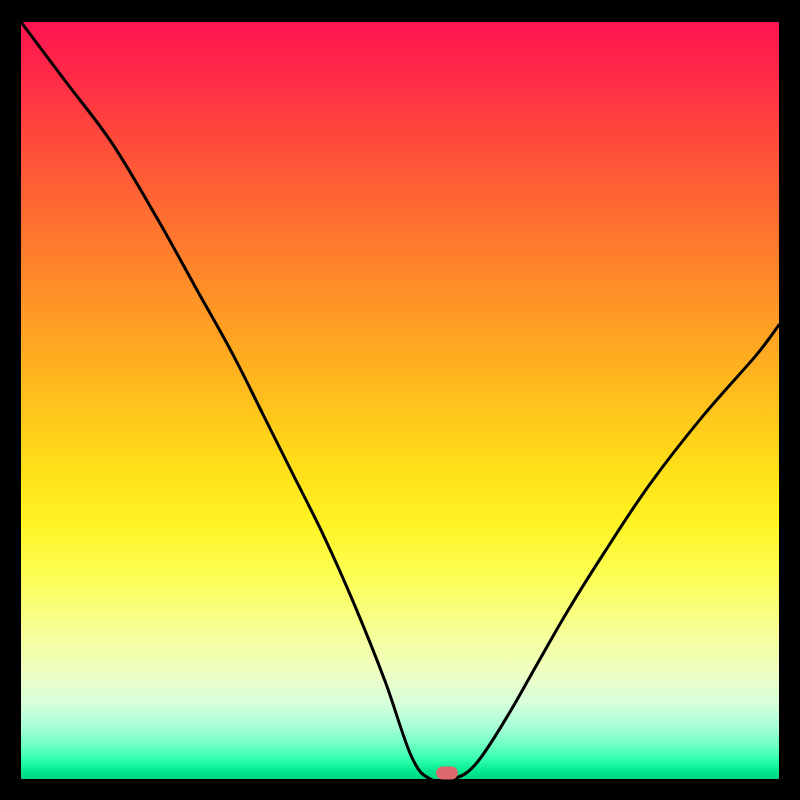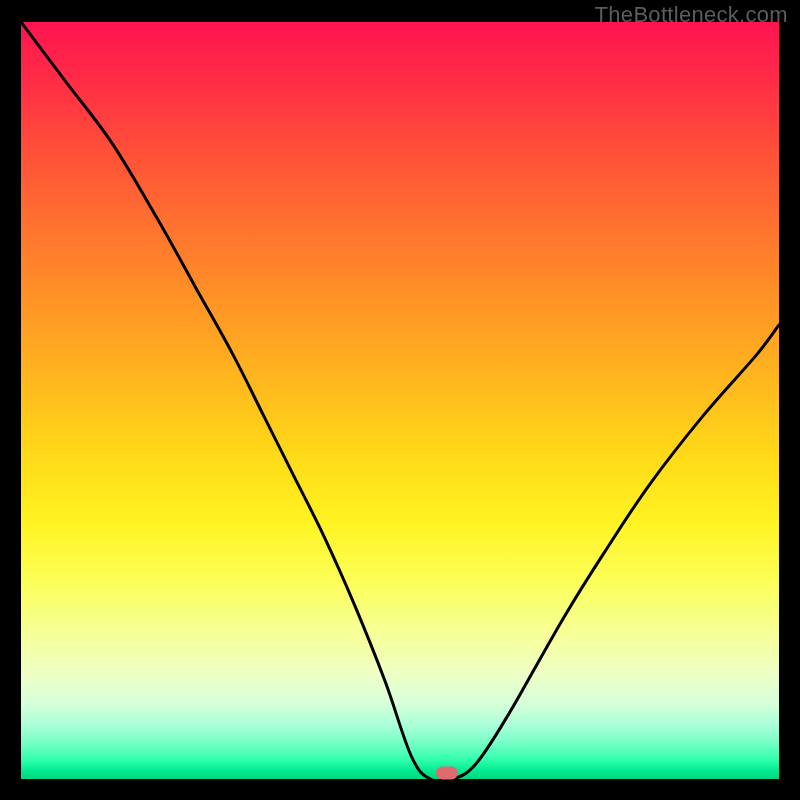--- a/index.html
+++ b/index.html
@@ -74,21 +74,20 @@
     background: #de6a6f;
     transform: translate(-50%, -50%);
     z-index: 5;
   }
 </style>
 </head>
 <body>
 
 <div class="frame">
 
-  <div class="watermark">TheBottleneck.com</div>
 
   <div class="plot-area">
     <div class="gradient-bg"></div>
 
     <svg class="curve" viewBox="0 0 758 757" preserveAspectRatio="none">
       <path id="curve-path" fill="none" stroke="#000" stroke-width="3" stroke-linecap="round" stroke-linejoin="round" d="M 0.0 0.0 C 8.2 10.9, 29.1 38.8, 45.5 60.6 C 61.9 82.4, 74.6 96.6, 91.0 121.1 C 107.3 145.6, 121.4 170.9, 136.4 196.8 C 151.4 222.7, 160.7 240.4, 174.3 264.9 C 188.0 289.5, 200.0 309.9, 212.2 333.1 C 224.5 356.2, 231.6 371.8, 242.6 393.6 C 253.5 415.4, 262.0 432.4, 272.9 454.2 C 283.8 476.0, 292.3 491.6, 303.2 514.8 C 314.1 537.9, 322.6 557.0, 333.5 582.9 C 344.4 608.8, 353.6 631.3, 363.8 658.6 C 374.1 685.8, 382.2 716.6, 390.4 734.3 C 398.6 752.0, 401.8 752.9, 409.3 757.0 C 416.8 761.1, 423.9 759.7, 432.1 757.0 C 440.2 754.3, 445.2 752.8, 454.8 741.9 C 464.4 731.0, 474.2 714.2, 485.1 696.4 C 496.0 678.7, 504.5 662.5, 515.4 643.5 C 526.4 624.4, 533.5 610.9, 545.8 590.5 C 558.0 570.0, 568.7 553.1, 583.7 529.9 C 598.7 506.7, 611.4 486.3, 629.1 461.8 C 646.9 437.2, 663.1 416.8, 682.2 393.6 C 701.3 370.5, 721.6 349.4, 735.3 333.1 C 748.9 316.7, 753.9 308.3, 758.0 302.8"></path>
     </svg>
 
     <div class="marker" style="left: 56.2%; top: 99.2%; background: rgb(222, 106, 111);"></div>
   </div>

